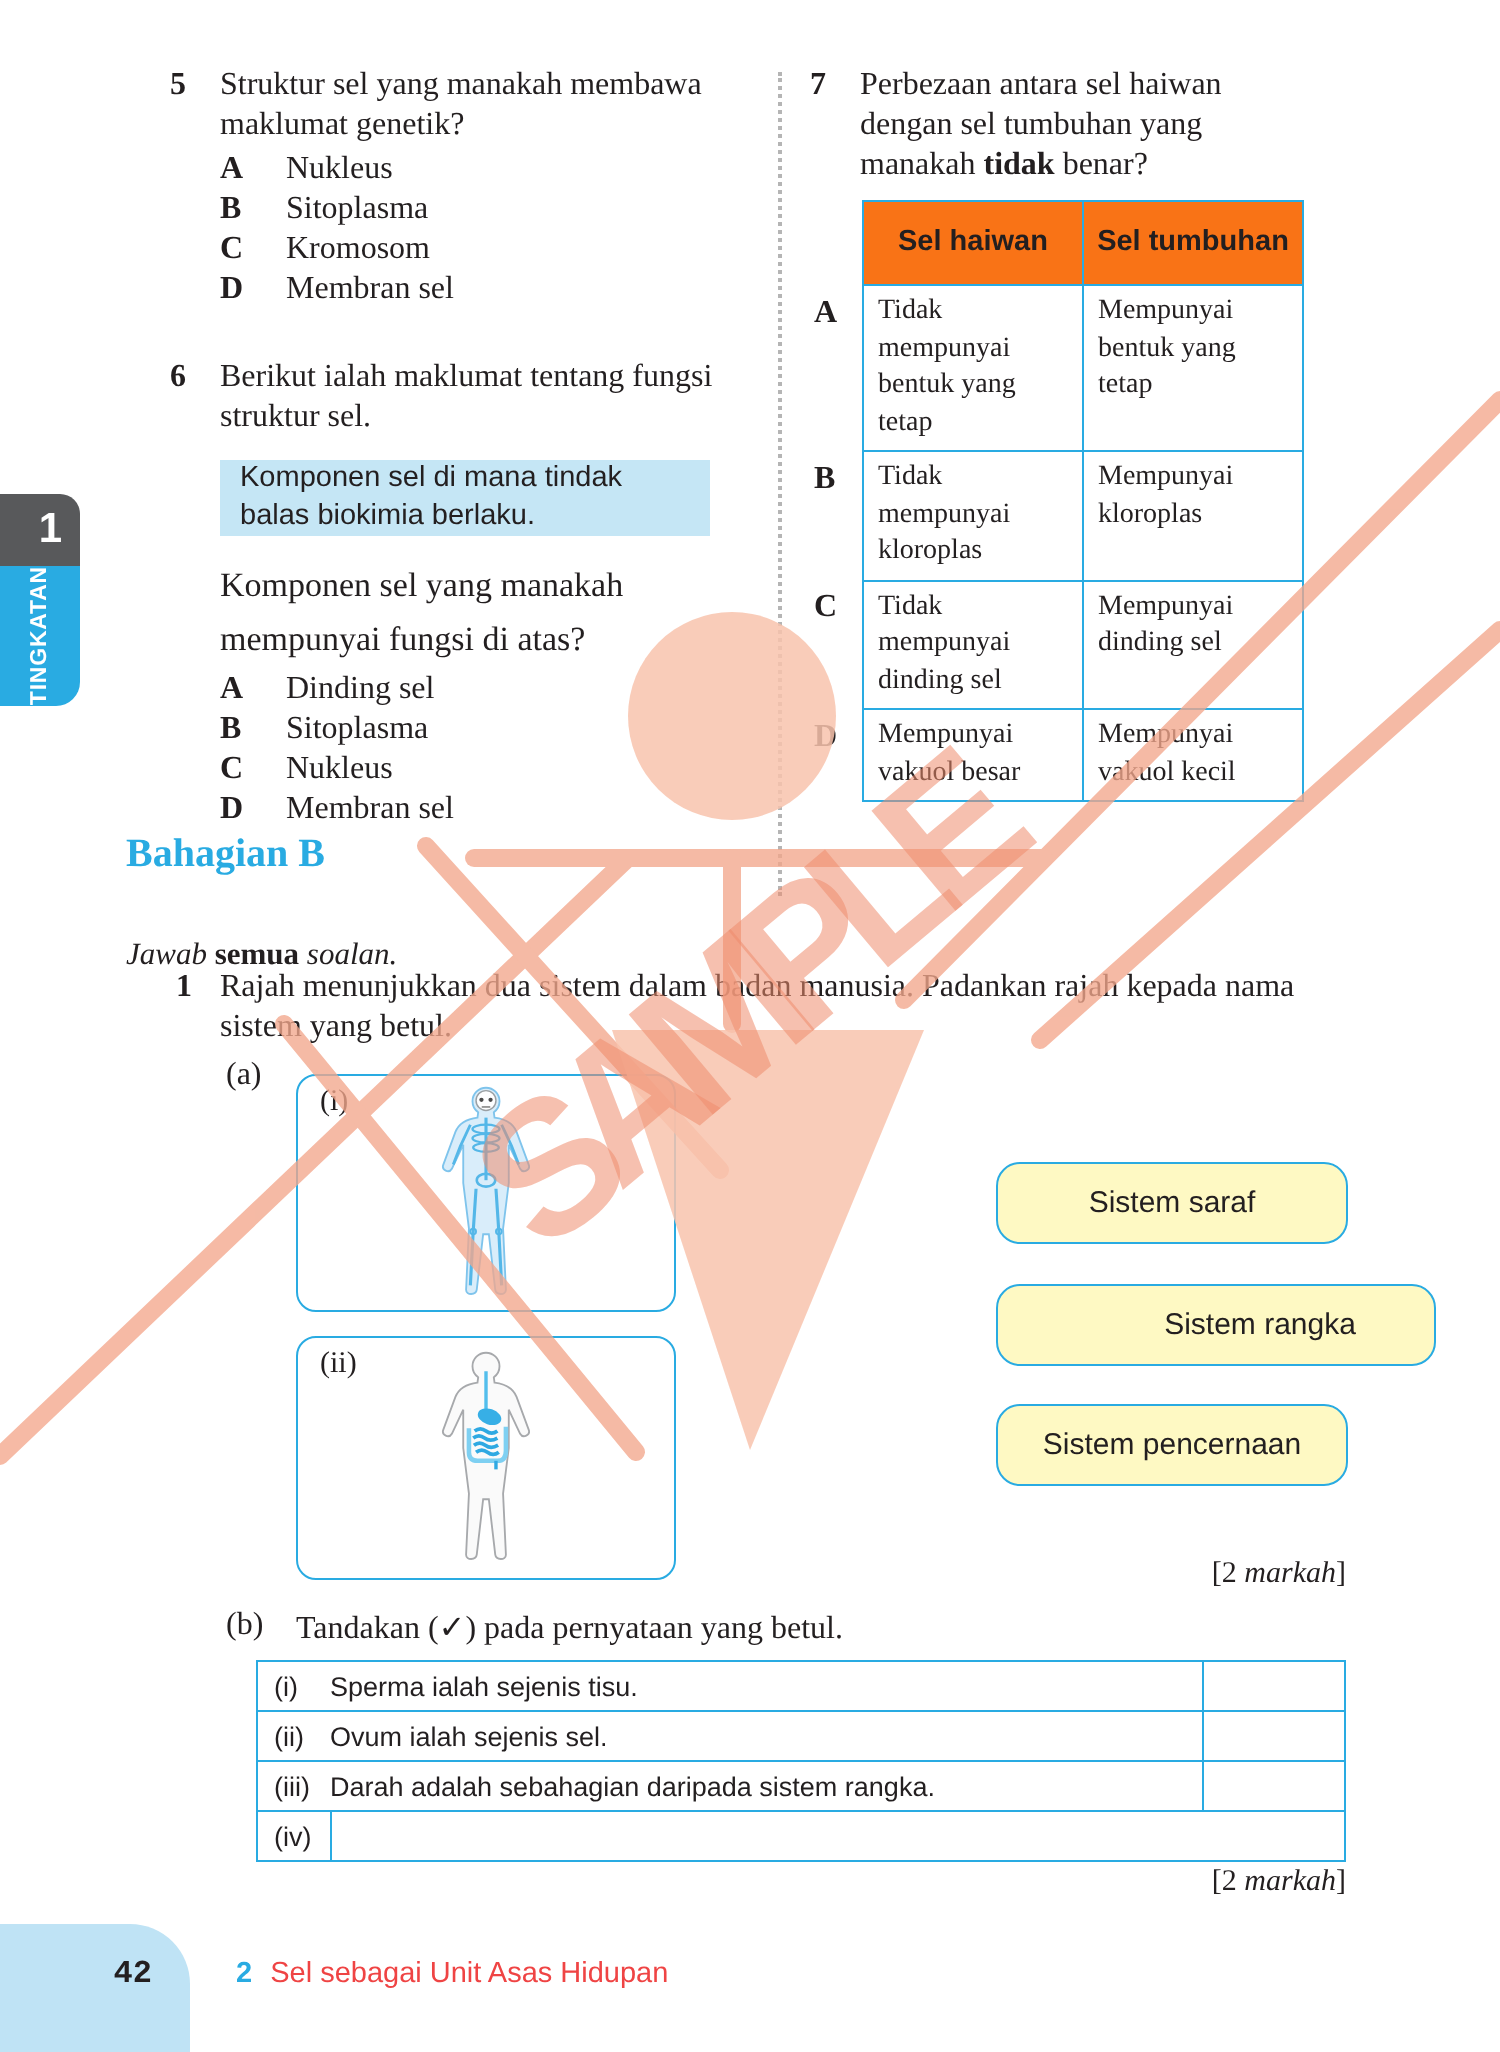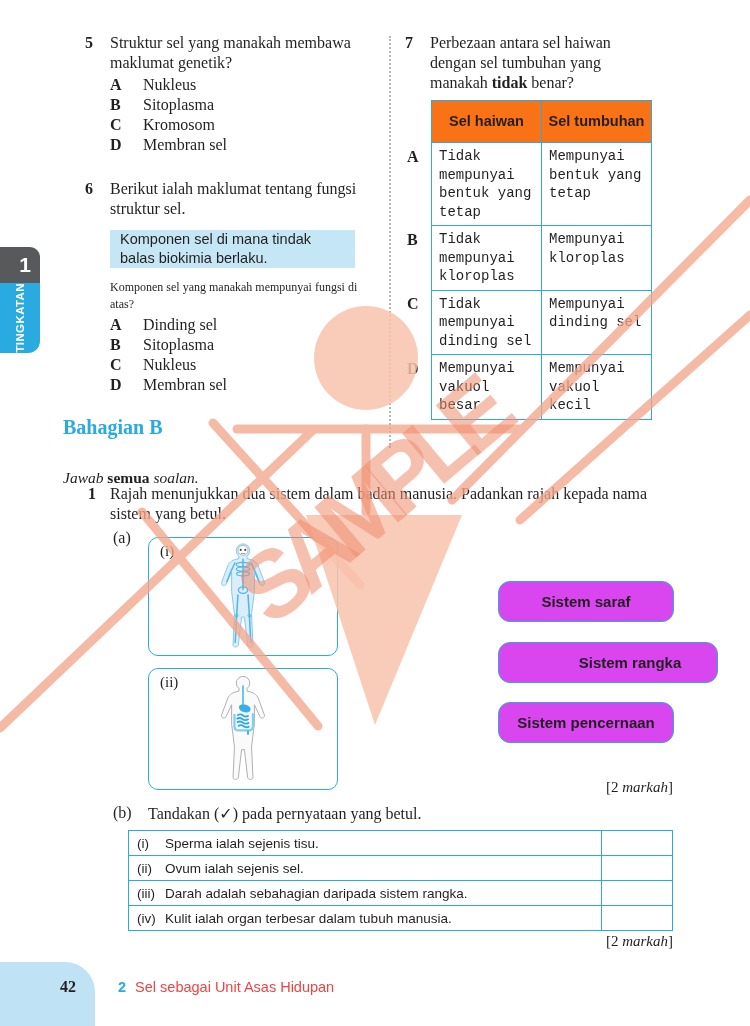--- a/index.html
+++ b/index.html
@@ -25,30 +25,30 @@
   .qnum{flex:none;width:25px;font-weight:bold;}
   .qtext{flex:1;}
   .opt{display:flex;font-size:16px;line-height:20px;}
   .opt .letter{flex:none;width:33px;font-weight:bold;}
   .opts{margin-left:25px;margin-top:2px;}
 
   .q5{left:85px;top:33px;width:305px;}
   .q6{left:85px;top:179px;width:305px;}
   .callout{margin:11px 0 11px 25px;width:245px;box-sizing:border-box;background:#C5E6F5;
     padding:0 10px;font-family:"Liberation Sans",sans-serif;font-size:14.5px;line-height:19px;}
-  .q6-question{margin-left:25px;font-size:12px;line-height:17px;width:255px;}
+  .q6-question{margin-left:25px;font-size:17px;line-height:27px;width:255px;}
   .q7{left:405px;top:33px;width:285px;}
 
   
   .t7{border-collapse:collapse;margin:7px 0 0 0;}
   .t7 td.lbl{border:none;width:24px;font-weight:bold;font-size:16px;vertical-align:top;padding:5px 0 0 2px;}
   .t7 th,.t7 td.c{border:1.7px solid #29ABE2;width:110px;box-sizing:border-box;}
   .t7 th{background:#f97316;font-family:"Liberation Sans",sans-serif;font-weight:bold;
     font-size:14.5px;line-height:17px;height:42px;text-align:center;vertical-align:middle;}
-  .t7 td.c{font-family:Liberation Mono, monospace;font-size:14px;line-height:18.5px;
+  .t7 td.c{font-family:Liberation Serif, serif;font-size:14px;line-height:18.5px;
     padding:4px 7px;vertical-align:top;}
 
   
   .sec-b-head{left:63px;top:416px;font-family:Liberation Serif, serif;font-weight:bold;
     font-size:20px;color:#29ABE2;}
   .instr{left:63px;top:448px;font-size:15.5px;font-style:italic;margin-top:21px;}
   .instr b{font-style:normal;}
   .q1{left:88px;top:484px;width:597px;}
   .q1 .qnum{width:22px;}
   .part-label{font-size:16px;}
@@ -57,41 +57,41 @@
   .b-instr{left:148px;top:804px;font-size:16px;}
 
   .fig-box{left:148px;width:190px;border:1.7px solid #29ABE2;border-radius:10px;background:#fff;
     box-sizing:border-box;}
   .fig-i{top:537px;height:119px;}
   .fig-ii{top:668px;height:122px;}
   .fig-label{position:absolute;left:11px;top:5px;font-size:15px;}
   .fig-box svg{display:block;margin:5px auto 0;}
 
   .ans{position:absolute;left:498px;width:174px;height:39px;border:1.7px solid #29ABE2;
-    border-radius:12px;background:#d946ef;display:flex;align-items:center;justify-content:center;
-    font-family:"Liberation Sans",sans-serif;font-size:15px;font-weight:bold;}
+    border-radius:12px;background:#fef9c3;display:flex;align-items:center;justify-content:center;
+    font-family:"Liberation Sans",sans-serif;font-size:15px;}
   .ans1{top:581px;} .ans2{top:642px;padding-left:44px;} .ans3{top:702px;}
 
   .marks{position:absolute;left:448px;width:225px;text-align:right;font-size:15px;}
   .marks-a{top:779px;} .marks-b{top:933px;}
 
   
   .tb{position:absolute;left:128px;top:830px;width:545px;border:1.7px solid #29ABE2;
     box-sizing:border-box;background:#fff;}
   .tb-row{display:flex;height:24px;align-items:center;border-bottom:1.6px solid #29ABE2;
     font-family:"Liberation Sans",sans-serif;font-size:13.5px;}
   .tb-row:last-child{border-bottom:none;}
   .tb-num{flex:none;width:36px;padding-left:8px;box-sizing:border-box;}
   .tb-text{flex:1;}
   .tb-check{flex:none;width:71px;height:100%;border-left:1.6px solid #29ABE2;box-sizing:border-box;}
 
   
   .foot-tab{position:absolute;left:0;top:962px;width:95px;height:64px;background:#BFE3F5;
     border-radius:0 30px 0 0;}
-  .foot-tab span{position:absolute;right:19px;top:16px;font-family:Liberation Serif, serif;
+  .foot-tab span{position:absolute;right:19px;top:16px;font-family:Liberation Mono, monospace;
     font-weight:bold;font-size:16px;}
   .foot-chap{position:absolute;left:118px;top:979px;display:flex;gap:9px;align-items:baseline;
     font-family:"Liberation Sans",sans-serif;font-size:14.5px;}
   .foot-chap .num{color:#29ABE2;font-weight:bold;}
   .foot-chap .title{color:#ef4444;}
 
   
   .watermark{position:absolute;left:0;top:0;z-index:50;pointer-events:none;}
 </style>
 </head>
@@ -275,21 +275,20 @@
       <span class="tb-text">Ovum ialah sejenis sel.</span>
       <span class="tb-check"></span>
     </div>
     <div class="tb-row">
       <span class="tb-num">(iii)</span>
       <span class="tb-text">Darah adalah sebahagian daripada sistem rangka.</span>
       <span class="tb-check"></span>
     </div>
     <div class="tb-row">
       <span class="tb-num">(iv)</span>
-      <span class="tb-text">Kulit ialah organ terbesar dalam tubuh manusia.</span>
       <span class="tb-check"></span>
     </div>
   </div>
 
   <div class="marks marks-b">
     <span>[2 </span><i>markah</i><span>]</span>
   </div>
 
   <div class="foot-tab">
     <span>42</span>

